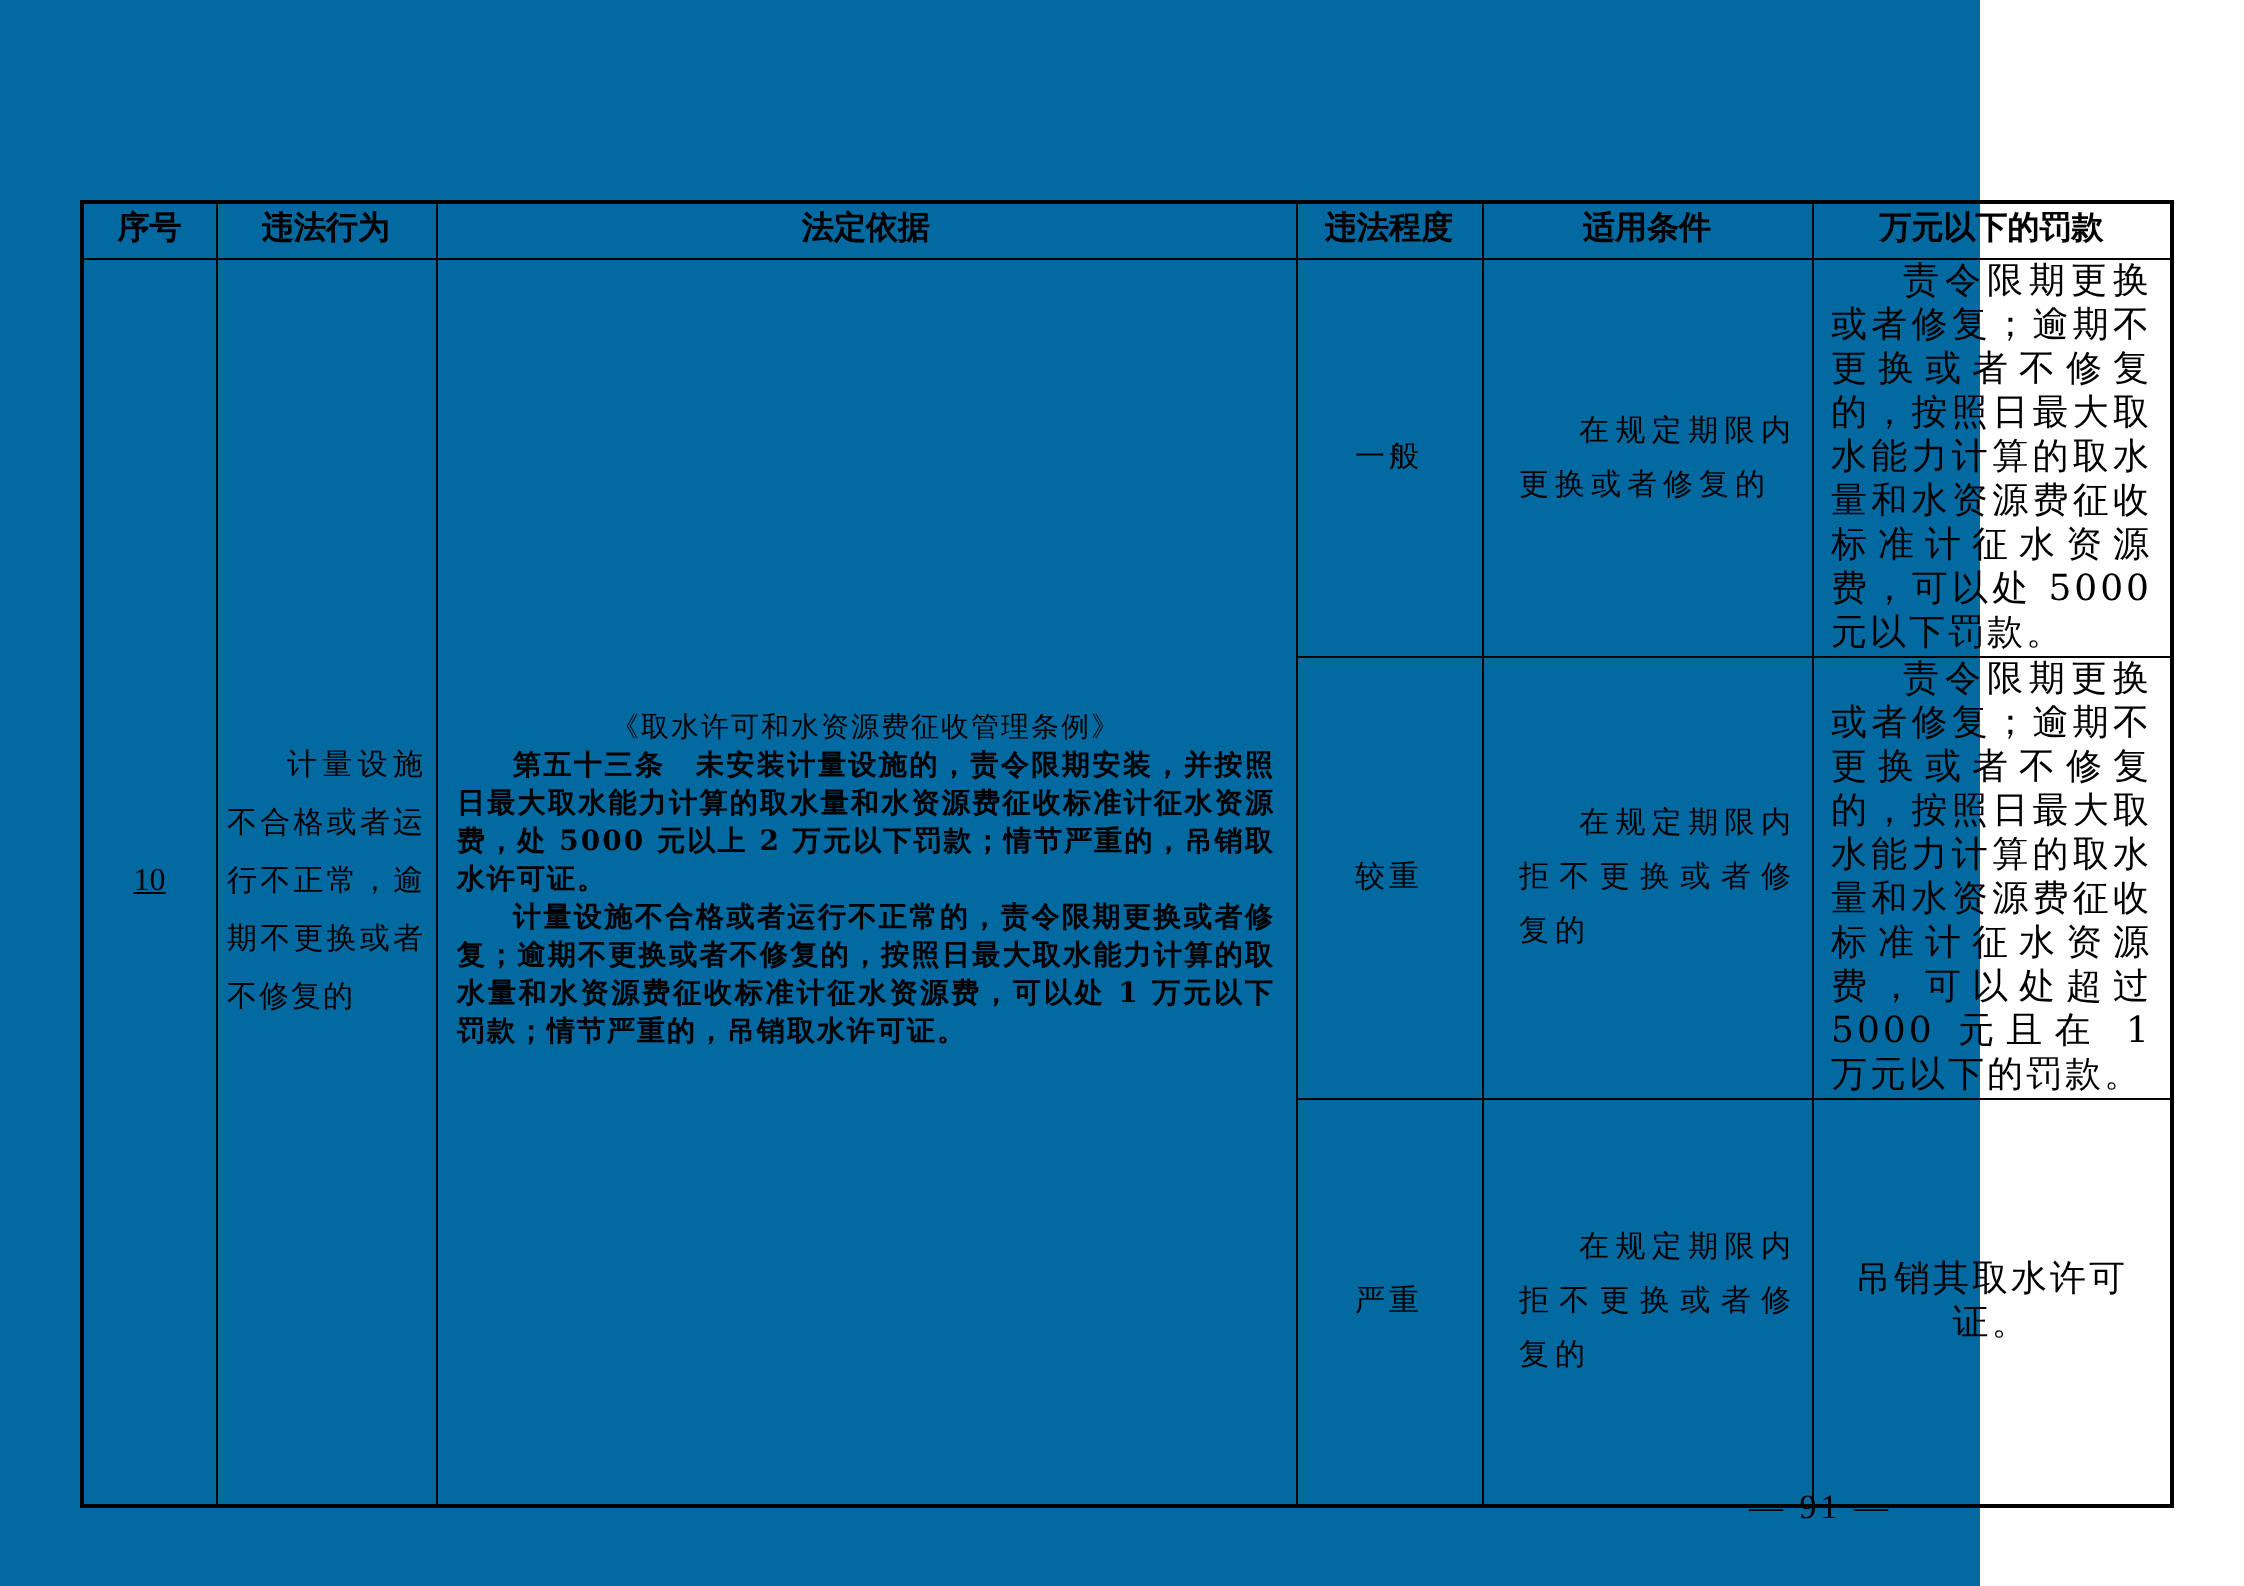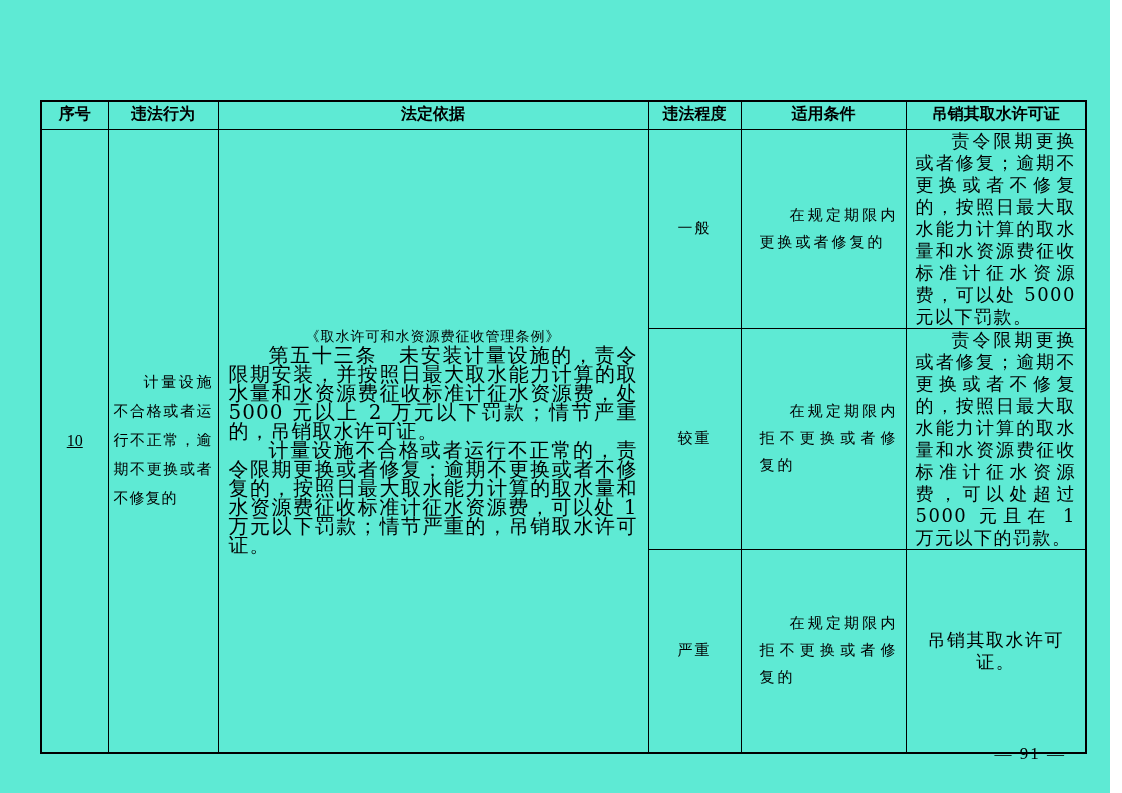--- a/index.html
+++ b/index.html
@@ -5,22 +5,22 @@
   * { margin: 0; padding: 0; box-sizing: border-box; }
   html, body { background: #ffffff; }
   body {
     width: 1122px; height: 793px;
     position: relative;
     font-family: "DejaVu Serif", "Liberation Serif", serif;
     color: #000;
   }
   .page {
     position: absolute; left: 0; top: 0;
-    width: 1110px; height: 793px;
-    background: #5eead4;
+    width: 990px; height: 793px;
+    background: #0369a1;
   }
   table.law-table {
     position: absolute; left: 40px; top: 100px;
     width: 1045px;
     border-collapse: collapse;
     table-layout: fixed;
     border: 2px solid #000;
   }
   table.law-table th, table.law-table td {
     border: 1px solid #000;
@@ -55,26 +55,27 @@
     letter-spacing: 1px;
   }
   td.c-legal { padding: 0 10px; }
   .legal-title {
     font-size: 14px;
     text-align: center;
     line-height: 19px;
     letter-spacing: 1px;
   }
   td.c-legal .para {
-    font-size: 20px;
+    font-size: 14px;
     line-height: 19px;
     text-align: justify;
     text-justify: inter-character;
     text-indent: 2em;
     letter-spacing: 1px;
+    font-weight: bold;
   }
   td.c-degree {
     text-align: center;
     font-size: 15px;
     letter-spacing: 2px;
   }
   td.c-cond { padding: 0 7px; }
   td.c-cond .para {
     font-size: 15px;
     line-height: 27px;
@@ -120,21 +121,21 @@
       <col style="width:165px">
       <col style="width:180px">
     </colgroup>
     <tbody>
       <tr class="hdr">
         <th>序号</th>
         <th>违法行为</th>
         <th>法定依据</th>
         <th>违法程度</th>
         <th>适用条件</th>
-        <th>吊销其取水许可证</th>
+        <th>万元以下的罚款</th>
       </tr>
 
       <tr class="r1">
         <td class="c-index" rowspan="3">10</td>
         <td class="c-behavior" rowspan="3">
           <div class="para">计量设施不合格或者运行不正常，逾期不更换或者不修复的</div>
         </td>
         <td class="c-legal" rowspan="3">
           <div class="legal-title">《取水许可和水资源费征收管理条例》</div>
           <div class="para">第五十三条　未安装计量设施的，责令限期安装，并按照日最大取水能力计算的取水量和水资源费征收标准计征水资源费，处 5000 元以上 2 万元以下罚款；情节严重的，吊销取水许可证。</div>

